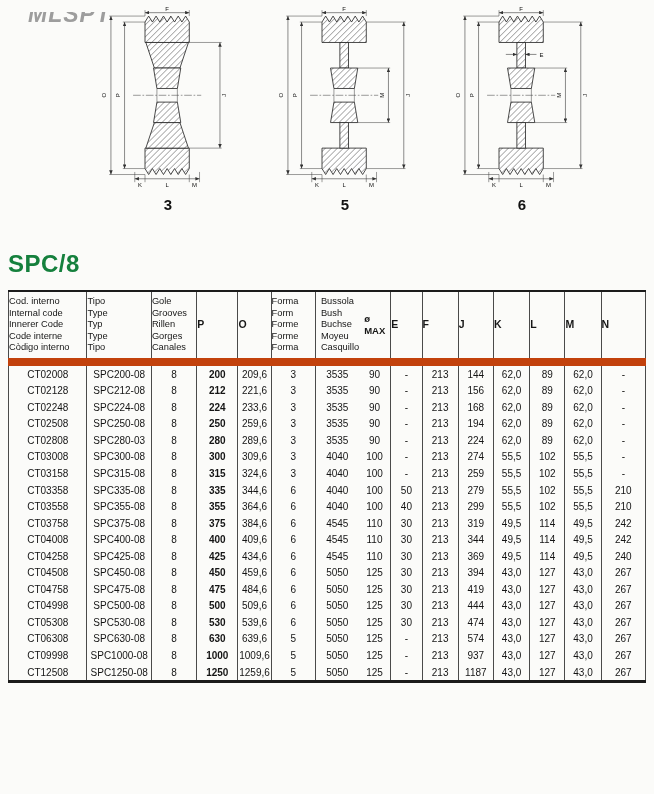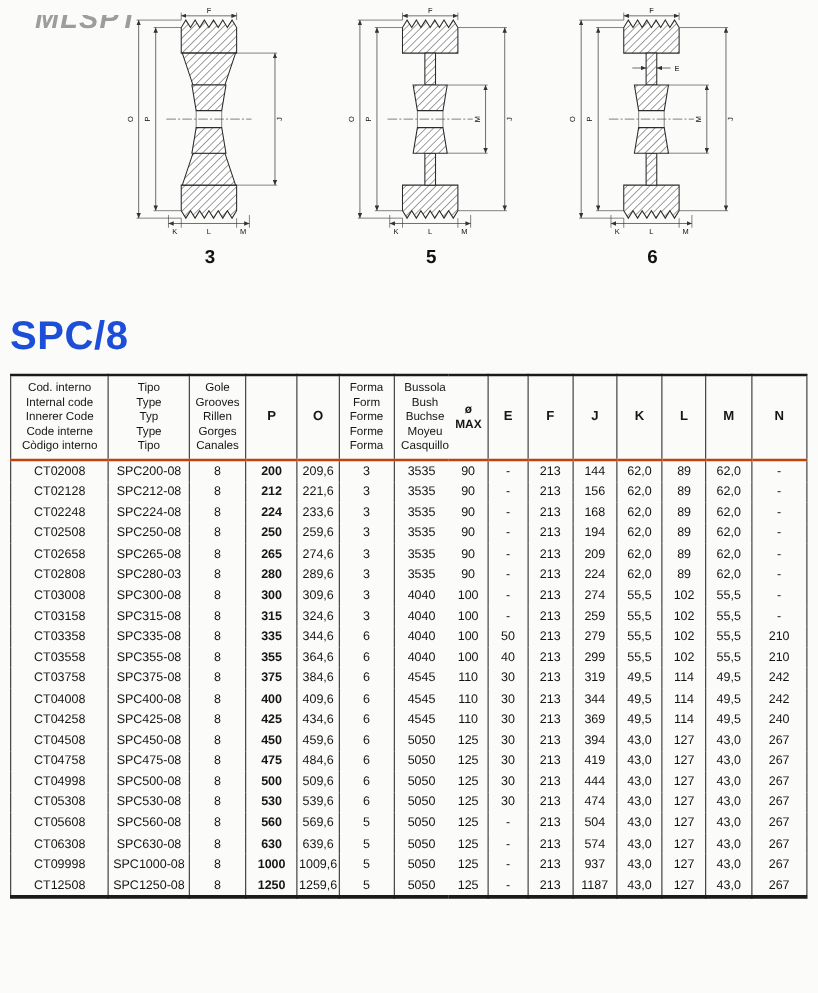--- a/index.html
+++ b/index.html
@@ -26,33 +26,33 @@
     font-family:"Liberation Sans",sans-serif;
   }
   
   .hatch{fill:url(#hp);stroke:#2b2b2b;stroke-width:1}
   .thin{stroke:#3d3d3d;stroke-width:.6;fill:none}
   .dim{stroke:#3d3d3d;stroke-width:.7;fill:none;marker-start:url(#ar);marker-end:url(#ar)}
   .dimE{stroke:#3d3d3d;stroke-width:.7;fill:none;marker-end:url(#ar)}
   .dl{font-family:"Liberation Sans",sans-serif;font-size:7px;fill:#101010}
   
   h1{
-    margin:44px 0 12px 8px;font-size:32px;font-weight:700;letter-spacing:.5px;
-    color:#1d4ed8;font-family:"Liberation Sans",sans-serif;
+    margin:44px 0 12px 8px;font-size:24px;font-weight:700;letter-spacing:.5px;
+    color:#15803d;font-family:"Liberation Sans",sans-serif;
   }
   
   table{
     border-collapse:collapse;table-layout:fixed;width:638px;margin:0 8px;
     border-left:1px solid #4a4a4a;border-right:1px solid #4a4a4a;
     border-top:2px solid #1b1b1b;border-bottom:3px solid #1b1b1b;
   }
   thead th{
     font-weight:400;font-size:9.3px;line-height:11.6px;padding:4px 0;
-    border-bottom:2px solid #c2410c;border-left:1px solid #4a4a4a;
-    text-align:center;vertical-align:middle;
+    border-bottom:8px solid #c2410c;border-left:1px solid #4a4a4a;
+    text-align:left;vertical-align:middle;
   }
   thead th:first-child{border-left:none}
   th.letter{font-weight:700;font-size:10.5px}
   .ml{white-space:pre-line}
   .bushhead{display:flex;align-items:center;justify-content:space-evenly}
   .bushhead .omax{font-weight:700;font-size:9.5px}
   tbody td{
     font-size:10px;height:16.55px;padding:0;text-align:center;vertical-align:middle;
     border-left:1px solid #4a4a4a;color:#141414;
   }
@@ -334,37 +334,20 @@
         <td class="no-left">90</td>
         <td>-</td>
         <td>213</td>
         <td>194</td>
         <td>62,0</td>
         <td>89</td>
         <td>62,0</td>
         <td>-</td>
       </tr>
       <tr>
-        <td>CT02658</td>
-        <td>SPC265-08</td>
-        <td>8</td>
-        <td class="bold">265</td>
-        <td>274,6</td>
-        <td>3</td>
-        <td>3535</td>
-        <td class="no-left">90</td>
-        <td>-</td>
-        <td>213</td>
-        <td>209</td>
-        <td>62,0</td>
-        <td>89</td>
-        <td>62,0</td>
-        <td>-</td>
-      </tr>
-      <tr>
         <td>CT02808</td>
         <td>SPC280-03</td>
         <td>8</td>
         <td class="bold">280</td>
         <td>289,6</td>
         <td>3</td>
         <td>3535</td>
         <td class="no-left">90</td>
         <td>-</td>
         <td>213</td>
@@ -555,37 +538,20 @@
         <td class="no-left">125</td>
         <td>30</td>
         <td>213</td>
         <td>474</td>
         <td>43,0</td>
         <td>127</td>
         <td>43,0</td>
         <td>267</td>
       </tr>
       <tr>
-        <td>CT05608</td>
-        <td>SPC560-08</td>
-        <td>8</td>
-        <td class="bold">560</td>
-        <td>569,6</td>
-        <td>5</td>
-        <td>5050</td>
-        <td class="no-left">125</td>
-        <td>-</td>
-        <td>213</td>
-        <td>504</td>
-        <td>43,0</td>
-        <td>127</td>
-        <td>43,0</td>
-        <td>267</td>
-      </tr>
-      <tr>
         <td>CT06308</td>
         <td>SPC630-08</td>
         <td>8</td>
         <td class="bold">630</td>
         <td>639,6</td>
         <td>5</td>
         <td>5050</td>
         <td class="no-left">125</td>
         <td>-</td>
         <td>213</td>

